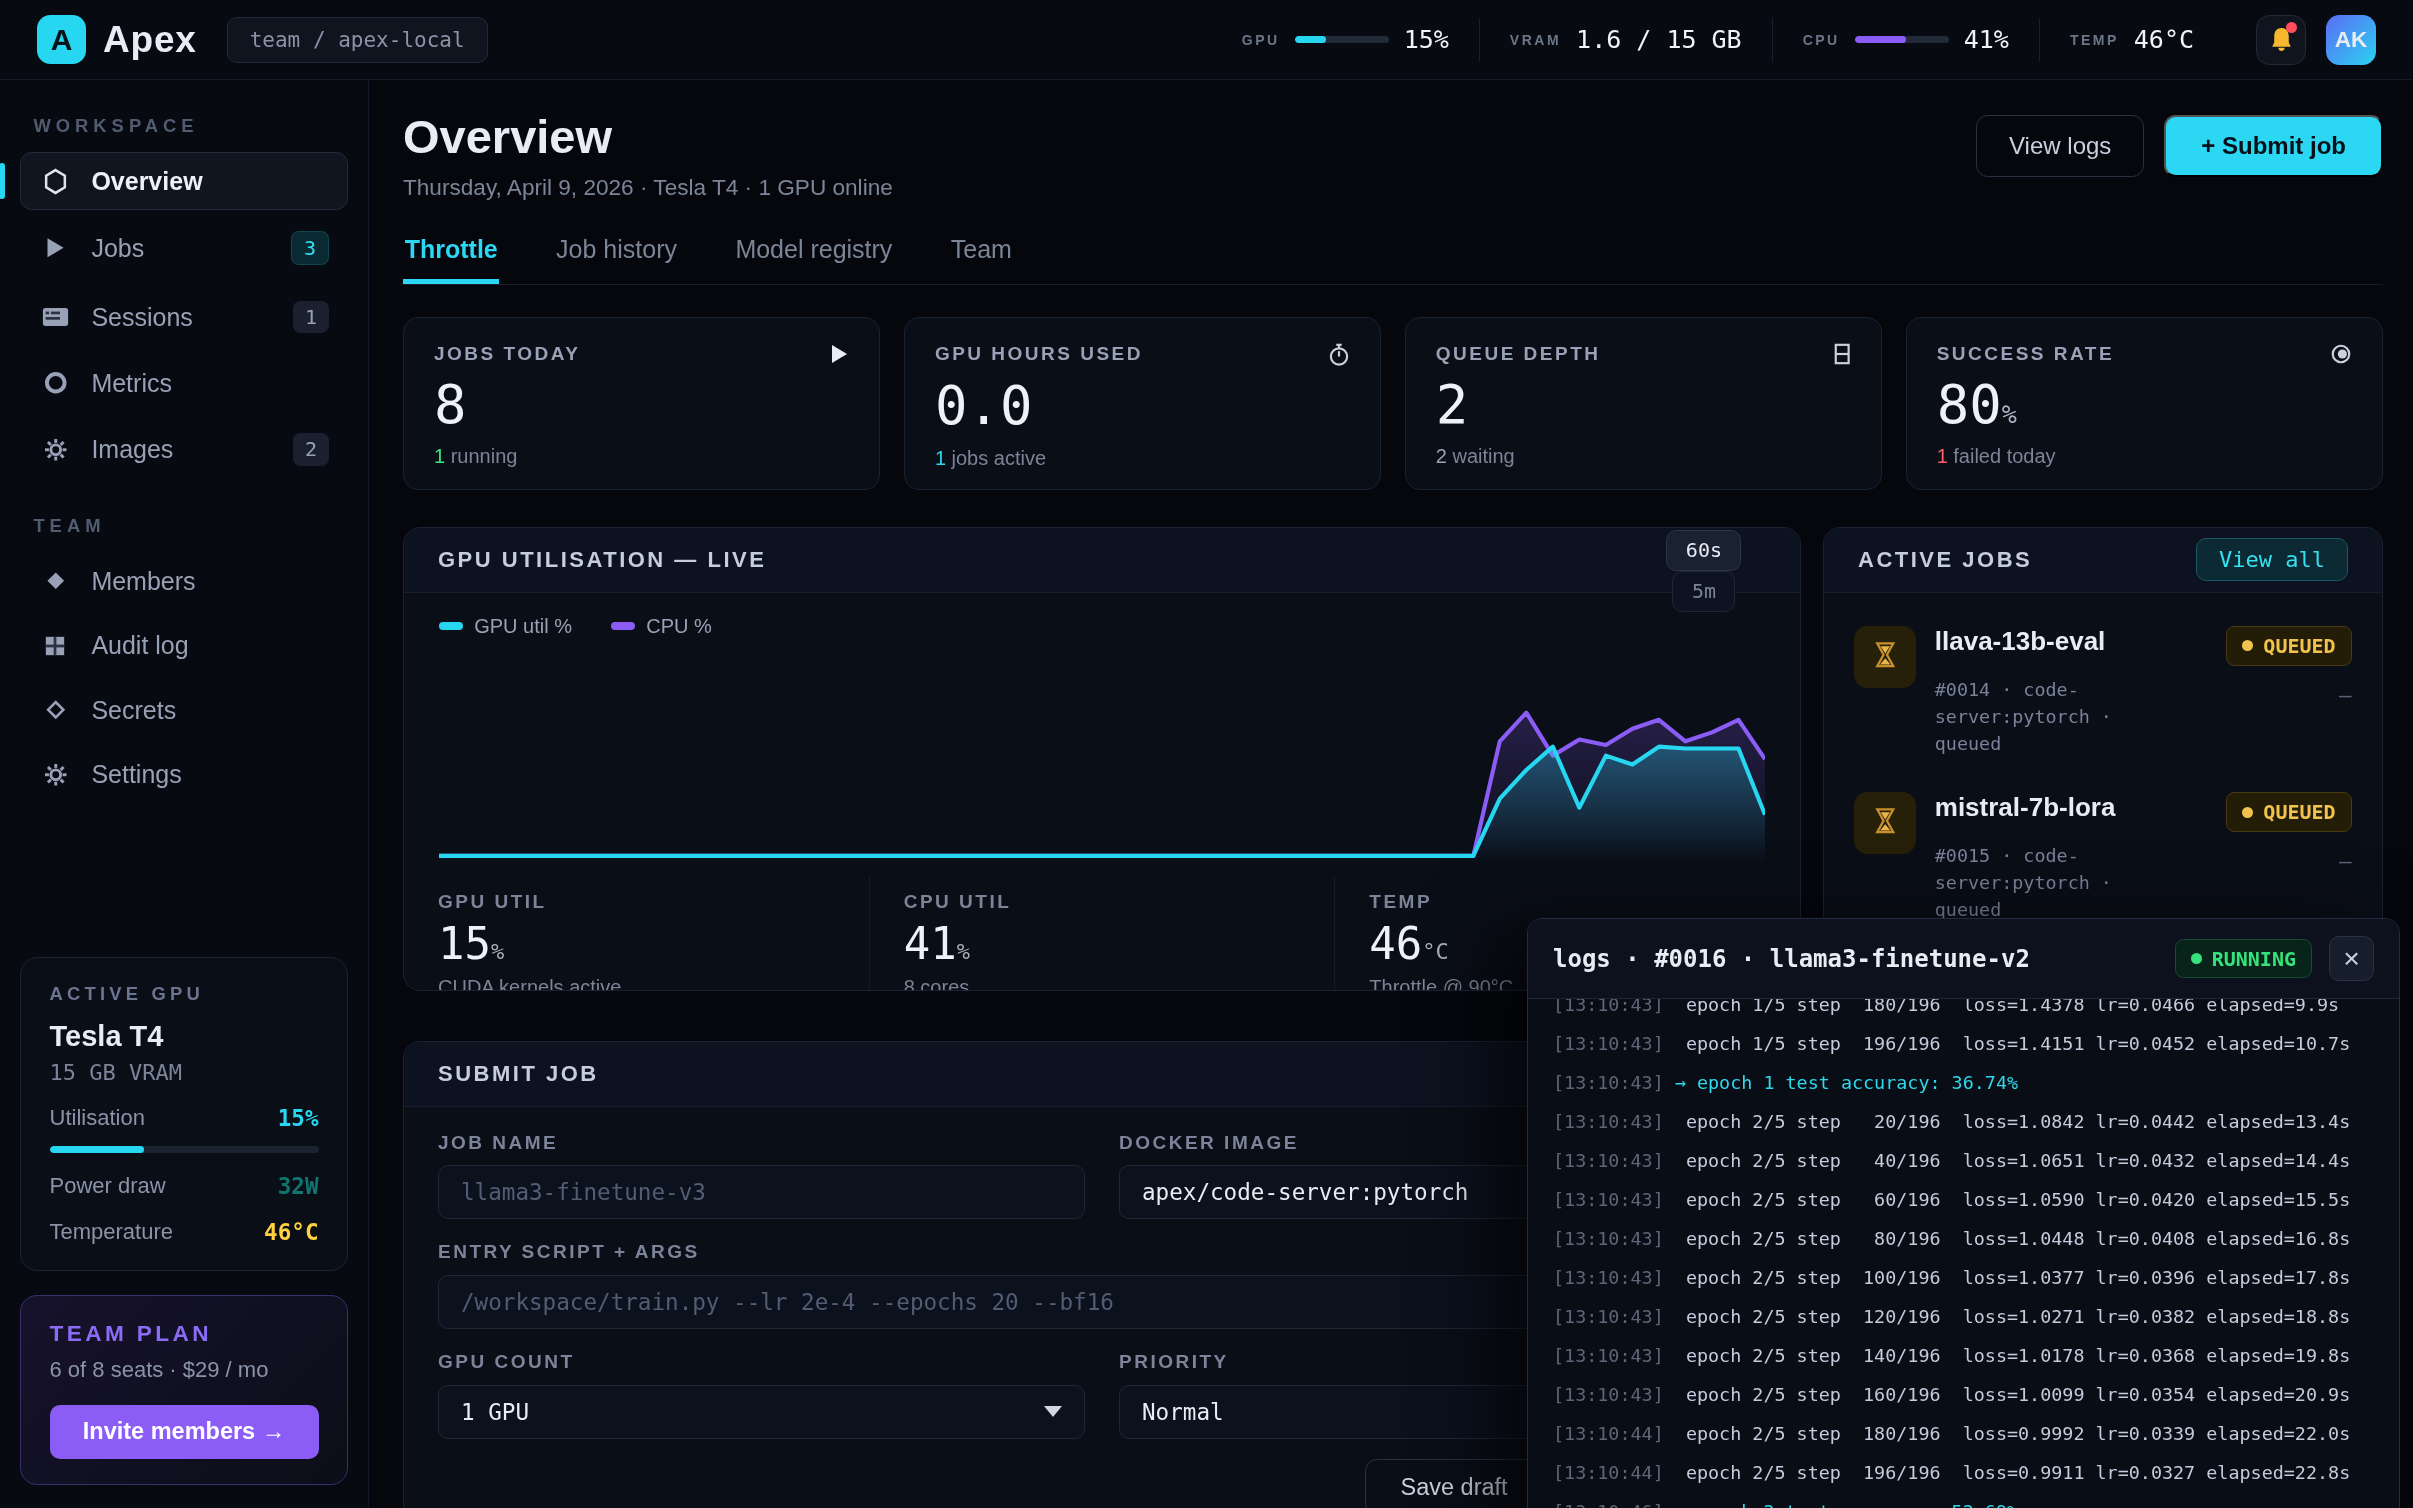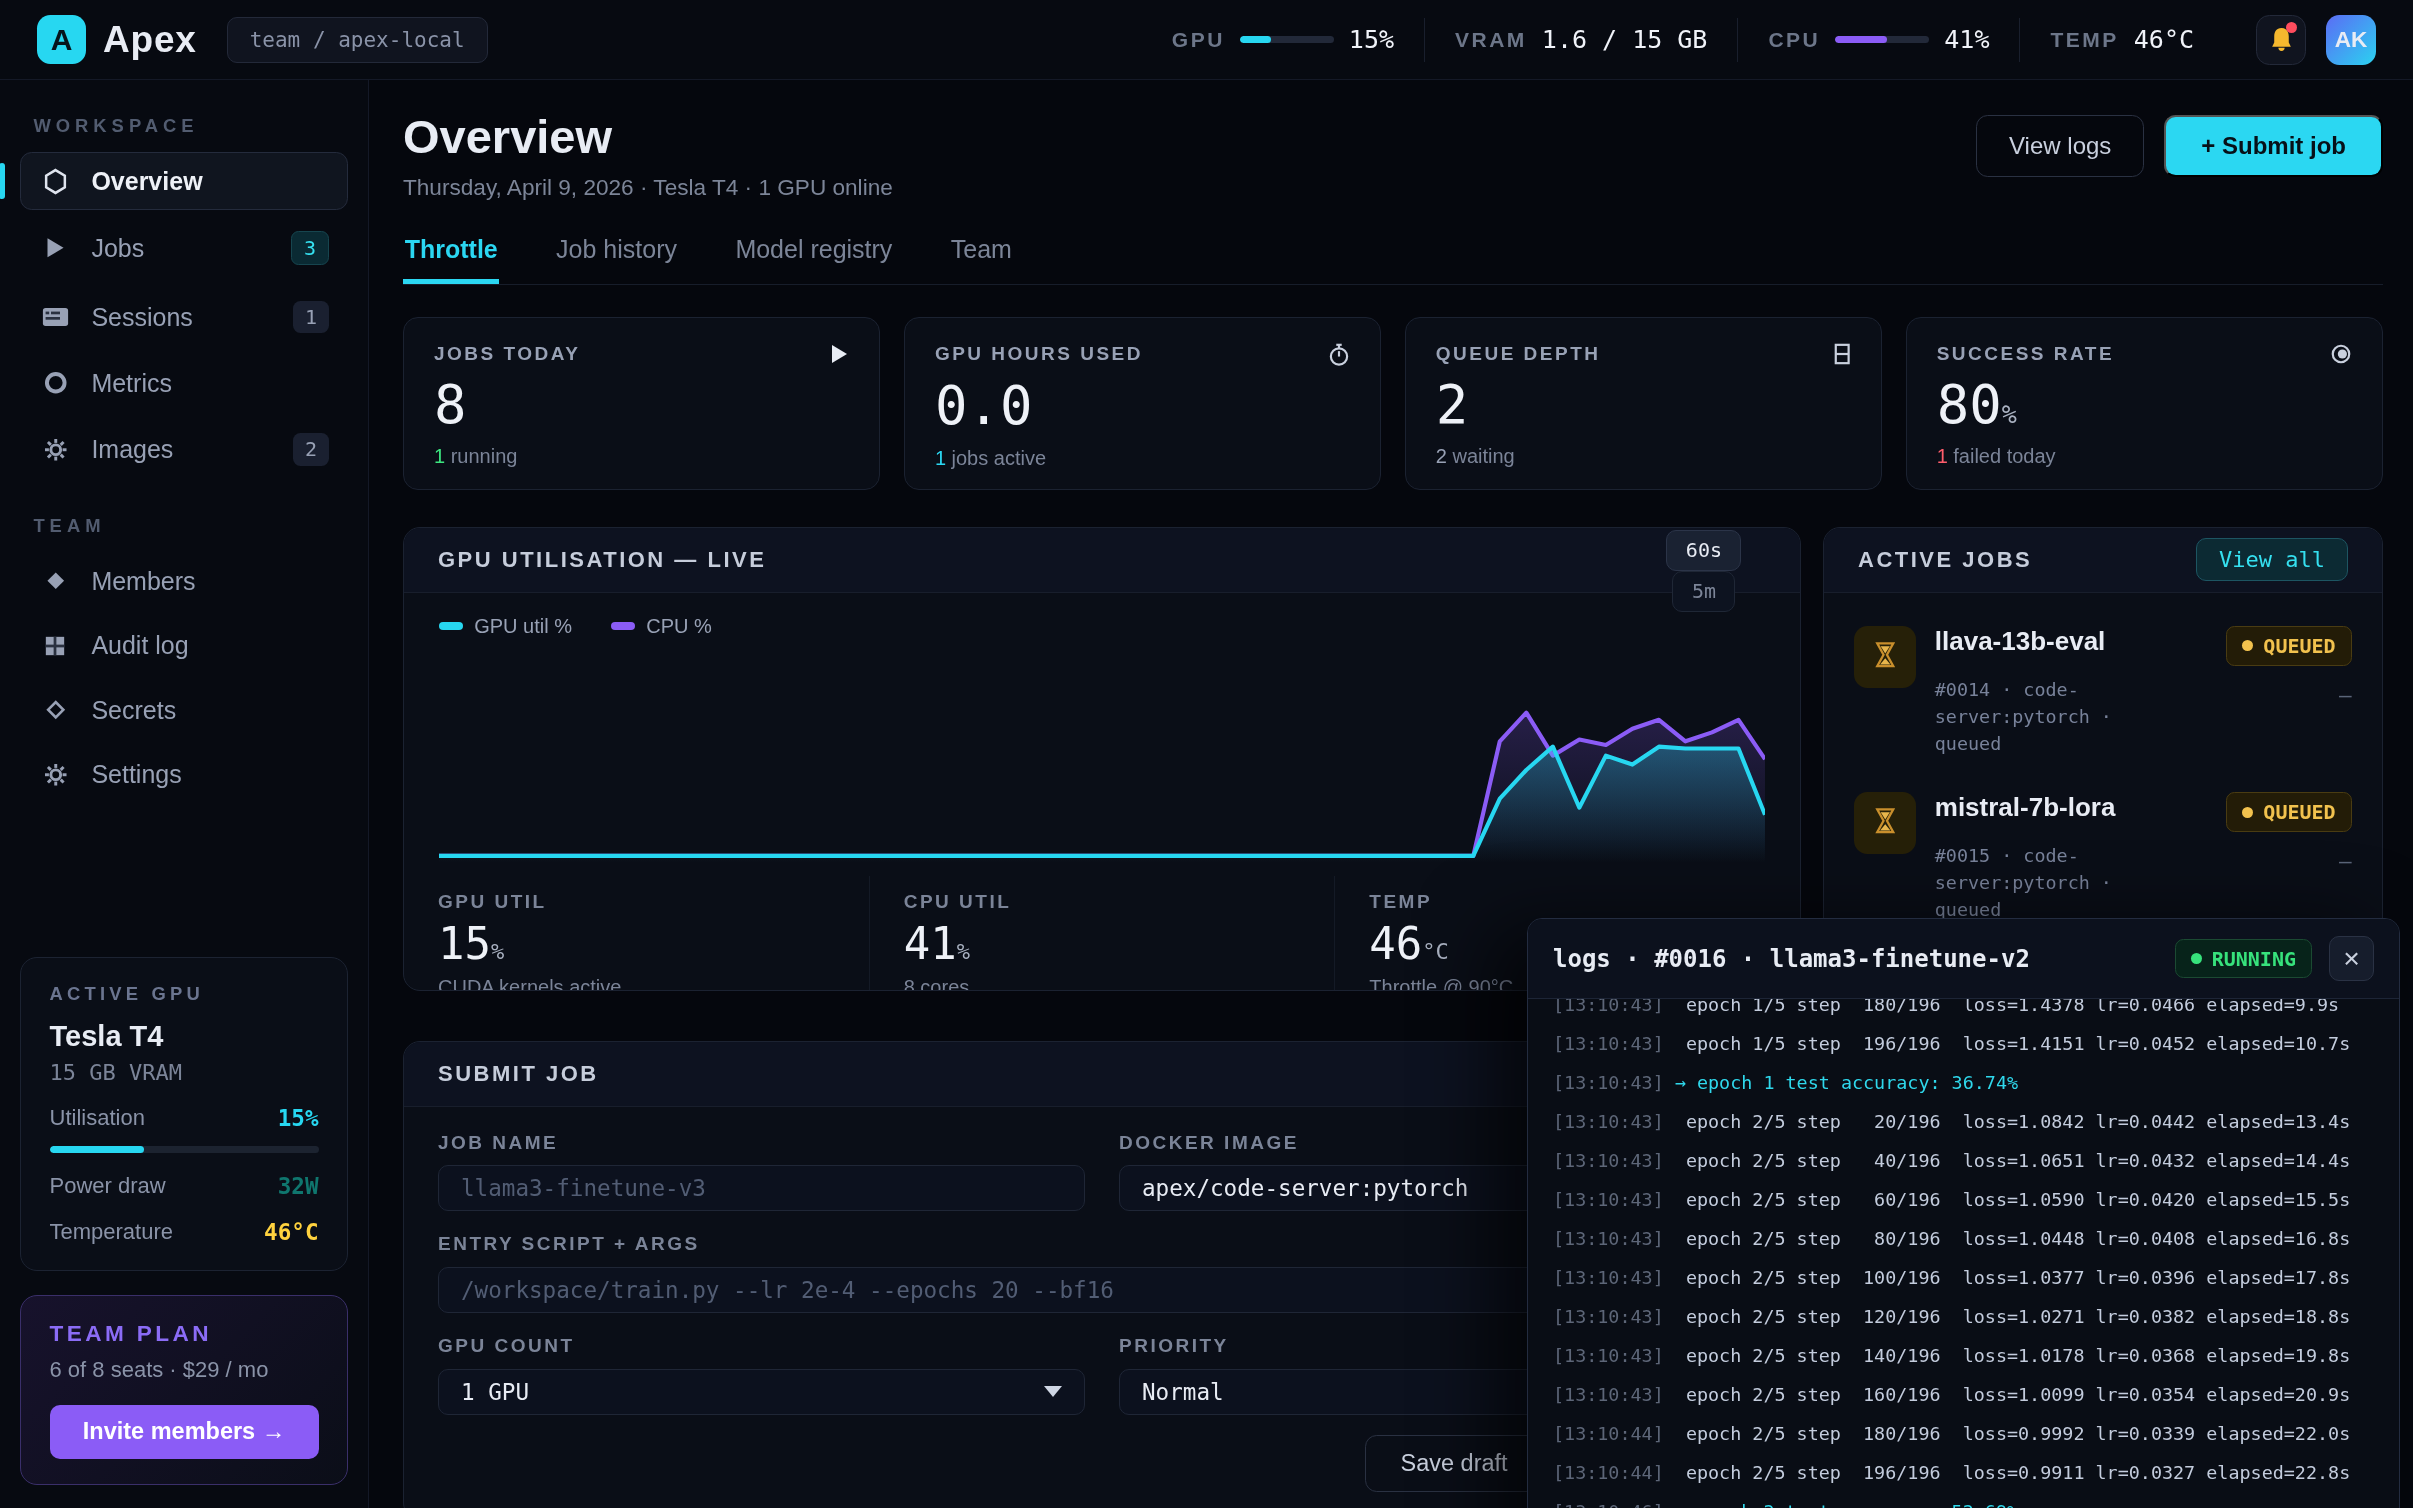--- a/index.html
+++ b/index.html
@@ -11,21 +11,21 @@
   }
 
   
   .topbar{height:80px;background:#070a11;border-bottom:1.7px solid #141927;display:flex;align-items:center;padding:0 37px;}
   .logo-badge{width:49px;height:49px;border-radius:13.4px;background:#27d7f1;display:flex;align-items:center;justify-content:center;color:#06141c;font-weight:800;font-size:30px;}
   .logo-text{font-size:37px;font-weight:800;letter-spacing:0.8px;margin-left:17px;}
   .ws-pill{margin-left:30px;background:#10141f;border:1.7px solid #232939;border-radius:10px;padding:10px 22px;font-family:"DejaVu Sans Mono",monospace;font-size:21px;color:#8a93a8;}
   .topbar-right{margin-left:auto;display:flex;align-items:center;}
   .tb-stat{display:flex;align-items:center;gap:15px;padding:0 30px;border-left:1.7px solid #191f2d;height:44px;}
   .tb-stat:first-child{border-left:none;}
-  .tb-label{font-size:21px;letter-spacing:2.5px;color:#6c7689;font-weight:bold;}
+  .tb-label{font-size:14px;letter-spacing:2.5px;color:#6c7689;font-weight:bold;}
   .tb-bar{width:94px;height:7.5px;border-radius:4.2px;background:#222939;overflow:hidden;}
   .tb-bar i{display:block;height:100%;border-radius:4.2px;}
   .tb-value{font-family:"DejaVu Sans Mono",monospace;font-size:25px;color:#f0f3f9;}
   .bell-btn{width:50px;height:50px;border-radius:13.4px;background:#10141f;border:1.7px solid #232939;display:flex;align-items:center;justify-content:center;position:relative;margin-left:32px;cursor:pointer;}
   .bell-dot{position:absolute;top:6.7px;right:8.4px;width:11px;height:11px;border-radius:50%;background:#ff4d5e;}
   .avatar{width:50px;height:50px;border-radius:13.4px;background:linear-gradient(135deg,#5b6cf5,#2bd2f0);display:flex;align-items:center;justify-content:center;font-weight:800;font-size:22.6px;margin-left:20px;cursor:pointer;}
 
   
   .shell{display:flex;height:1428px;}
   .sidebar{width:369px;background:#070a11;border-right:1.7px solid #141927;padding:28.5px 20px 23.5px;display:flex;flex-direction:column;}
@@ -116,21 +116,21 @@
   .badge.queued{color:#f2c24e;background:#231c07;border:1.7px solid #4a3c12;}
   .badge.queued .dot{background:#f2c24e;}
   .badge.running{color:#37e27c;background:#07231a;border:1.7px solid #1b4a32;}
   .badge.running .dot{background:#37e27c;}
   .job-extra{font-family:"DejaVu Sans Mono",monospace;font-size:21px;color:#5a6478;}
 
   
   .submit-panel{margin-top:50px;width:calc(100% - 582px);}
   .form-grid{display:grid;grid-template-columns:1fr 1fr;gap:22px 34px;padding:25px 34px 5px;}
   .field label{display:block;font-size:19px;font-weight:bold;letter-spacing:2.5px;color:#7b8498;margin-bottom:11.7px;}
-  .input{background:#0c111e;border:1.7px solid #1f2636;border-radius:10px;height:46px;display:flex;align-items:center;justify-content:space-between;padding:0 22px;font-family:"DejaVu Sans Mono",monospace;font-size:22.6px;cursor:text;}
+  .input{background:#0c111e;border:1.7px solid #1f2636;border-radius:10px;height:54px;display:flex;align-items:center;justify-content:space-between;padding:0 22px;font-family:"DejaVu Sans Mono",monospace;font-size:22.6px;cursor:text;}
   .input .ph{color:#525d74;}
   .input .val{color:#e8ecf4;}
   .select{cursor:pointer;}
   .chev{width:0;height:0;border-left:9.2px solid transparent;border-right:9.2px solid transparent;border-top:11px solid #cfd6e4;}
   .full{grid-column:1 / 3;}
   .form-actions{display:flex;justify-content:flex-end;gap:20px;padding:15px 34px 27px;}
   .btn-ghost{border:1.7px solid #2a3142;border-radius:11.7px;padding:13.4px 34px;font-size:23.5px;color:#c9d0de;background:transparent;cursor:pointer;}
   .btn-submit{background:#2bd7f2;color:#071018;font-weight:800;border-radius:11.7px;padding:13.4px 39px;font-size:23.5px;cursor:pointer;}
 
   

